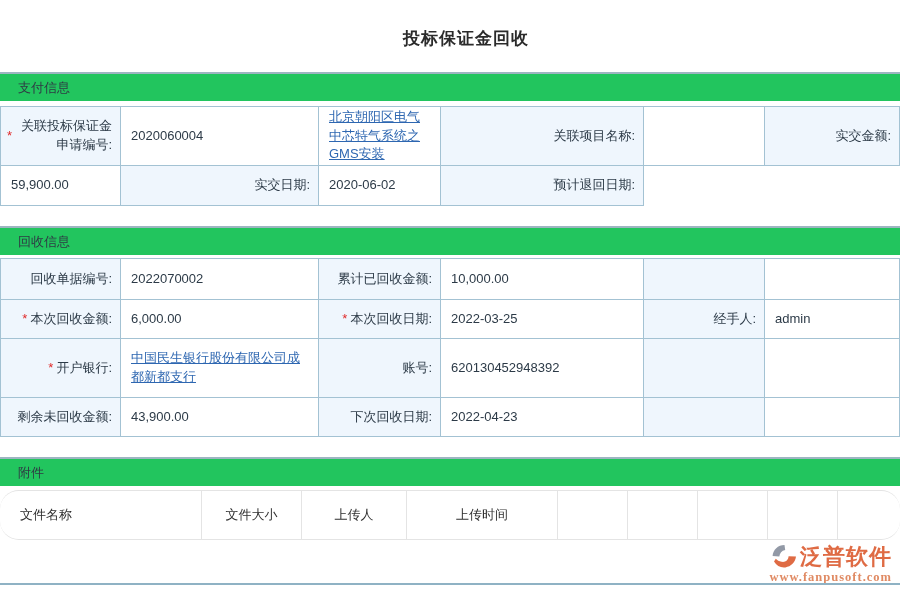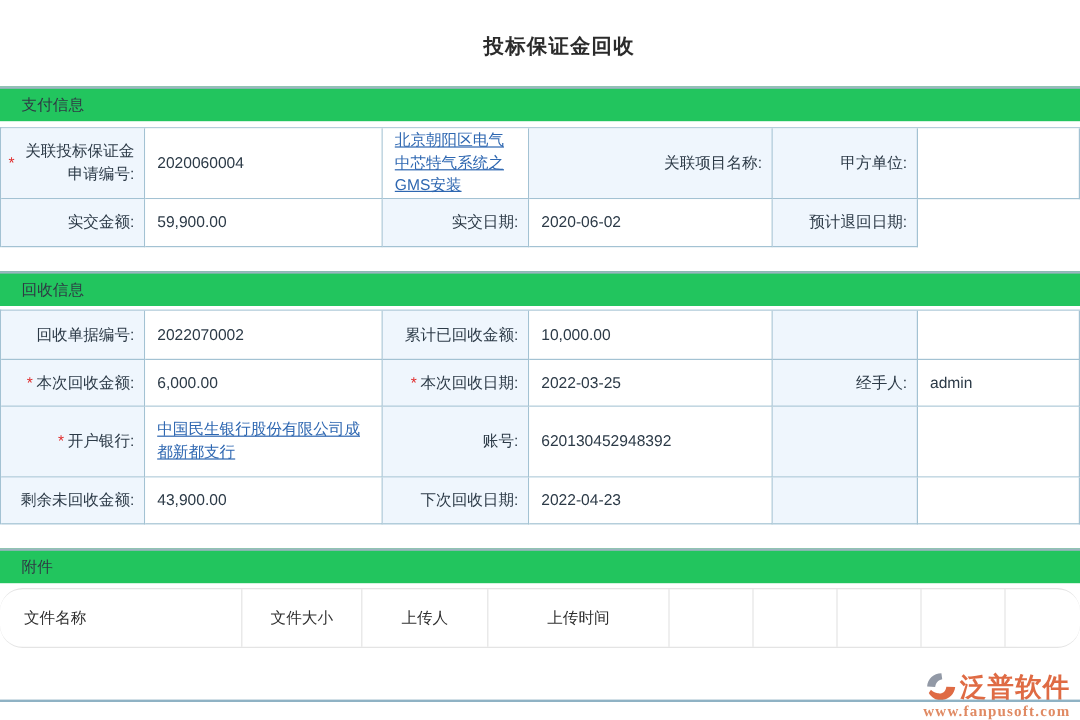--- a/index.html
+++ b/index.html
@@ -54,21 +54,21 @@
   }
   .ac {
     border-right: 1px solid #E4E4E4;
     display: flex; align-items: center; justify-content: center;
     color: #2f2f2f;
   }
   .ac.first { justify-content: flex-start; padding-left: 20px; }
   .ac.last { border-right: none; }
 
   .footer {
-    margin-top: 20px; padding-right: 8px;
+    margin-top: 4px; padding-right: 8px;
     display: flex; flex-direction: column; align-items: flex-end;
   }
   .brand-row { display: flex; align-items: center; }
   .brand-text {
     font-size: 22px; font-weight: bold; color: #DF6B44;
     letter-spacing: 1px; margin-left: 2px; line-height: 1.05;
   }
   .site-text {
     font-family: "Liberation Serif", "DejaVu Serif", serif;
     font-size: 12.5px; font-weight: bold; color: #E08A63;
@@ -91,21 +91,20 @@
 
     <div class="c lbl">
       <span class="req">*</span>
       <span>关联投标保证金申请编号:</span>
     </div>
     <div class="c val">2020060004</div>
     <div class="c val">
       <a class="link">北京朝阳区电气中芯特气系统之GMS安装</a>
     </div>
     <div class="c lbl">关联项目名称:</div>
-    <div class="c lbl">甲方单位:</div>
     <div class="c val"></div>
 
     <div class="c lbl">实交金额:</div>
     <div class="c val">59,900.00</div>
     <div class="c lbl">实交日期:</div>
     <div class="c val">2020-06-02</div>
     <div class="c lbl">预计退回日期:</div>
   </div>
 
   <div class="section-bar bar-2">回收信息</div>

